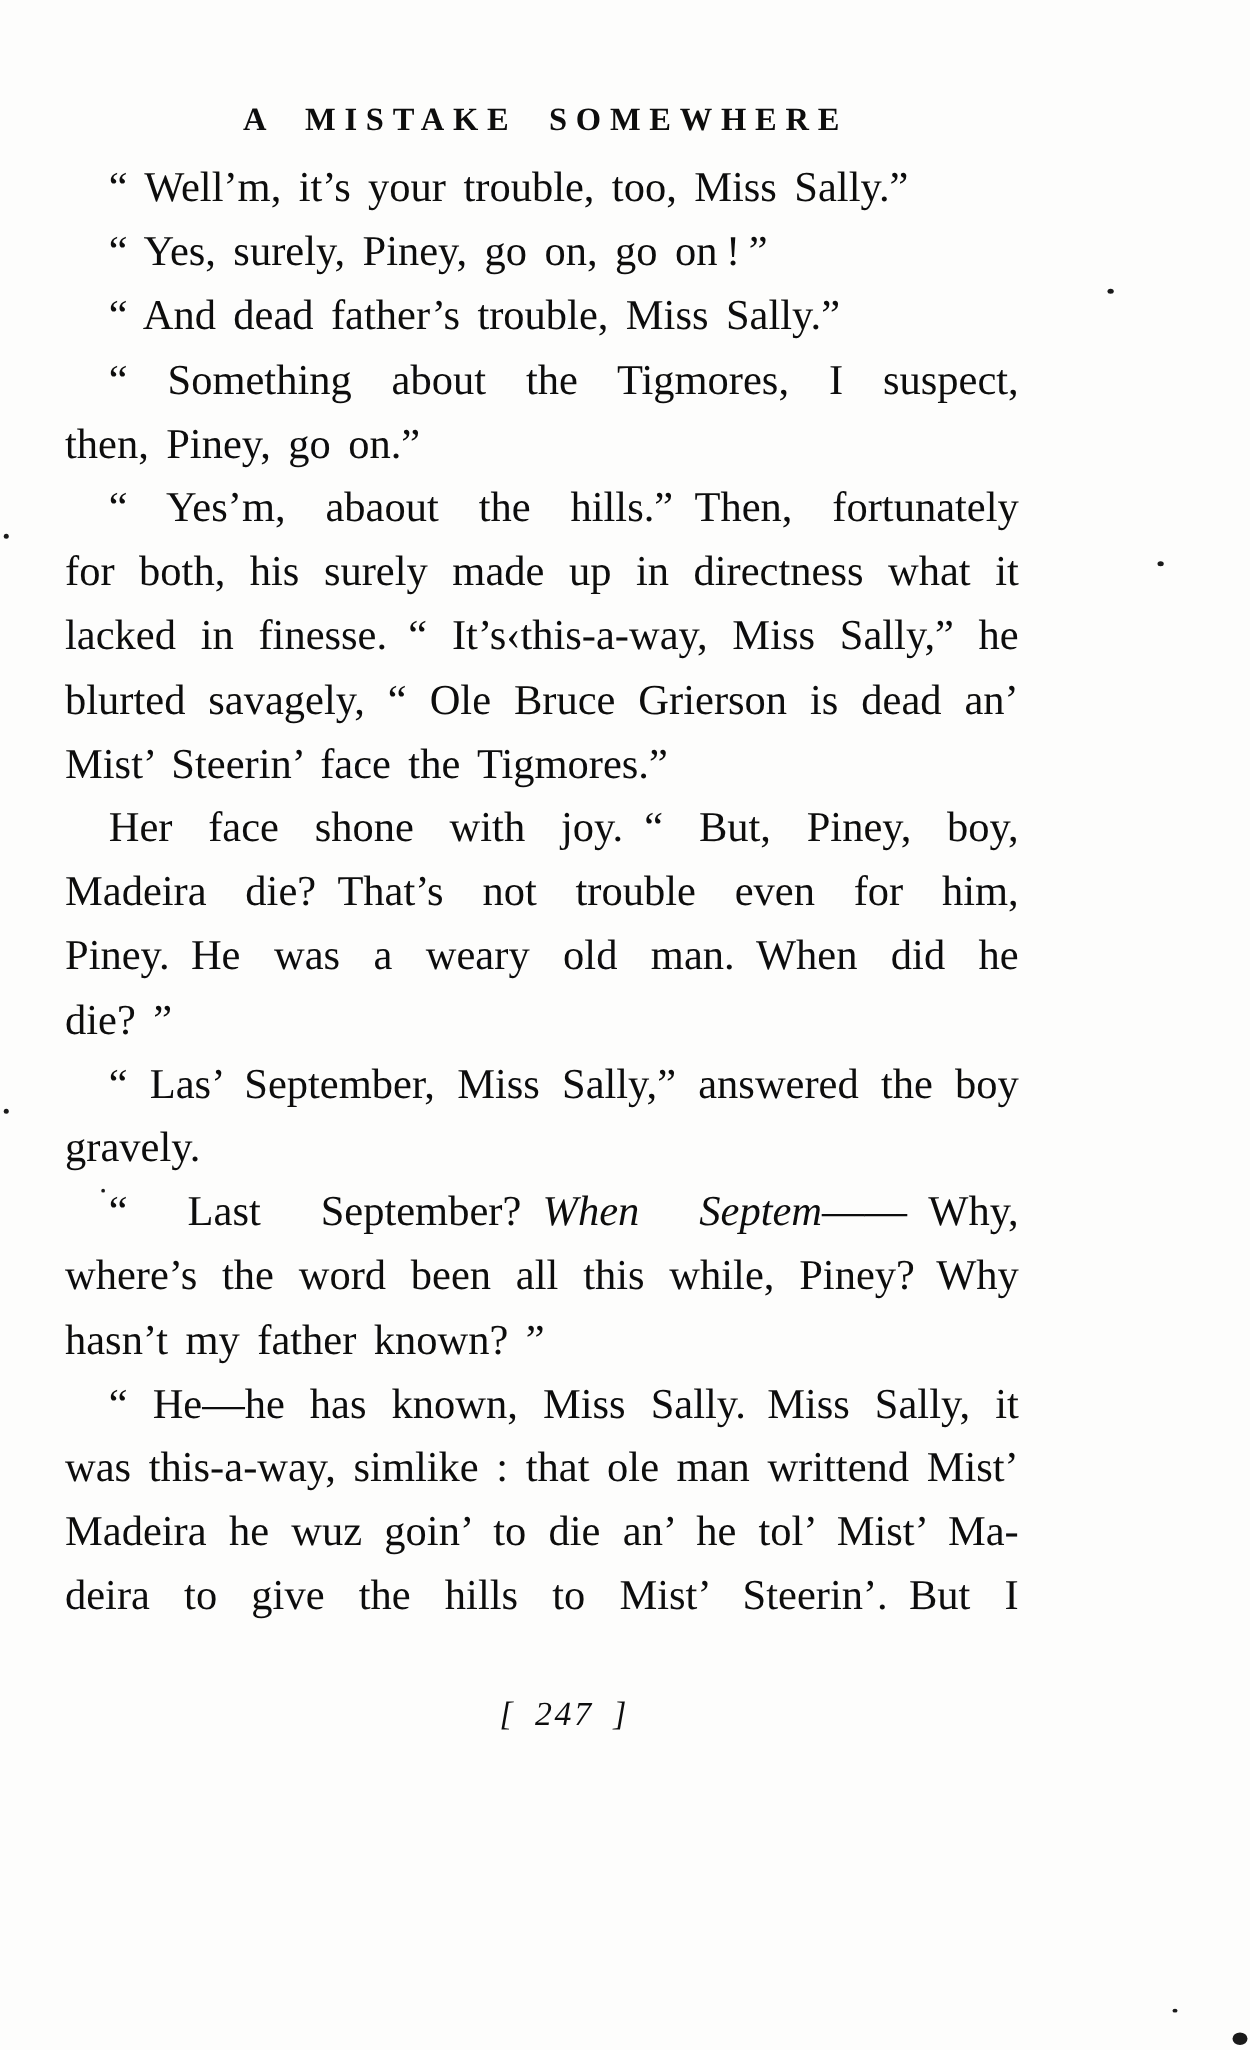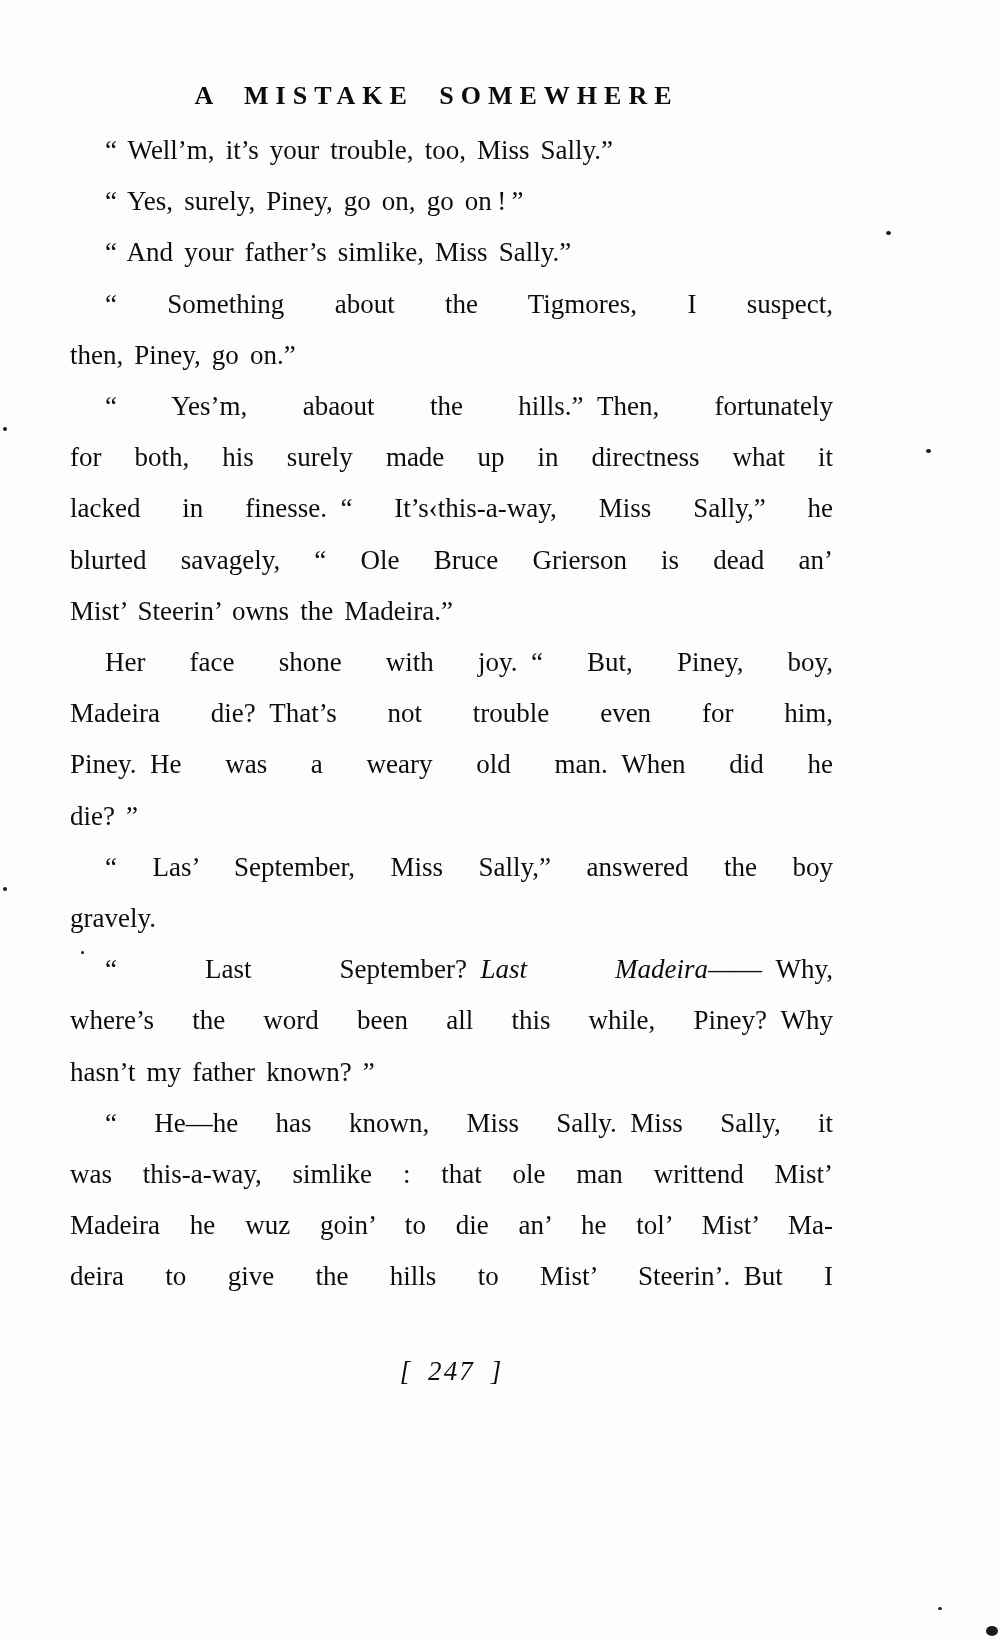--- a/index.html
+++ b/index.html
@@ -20,22 +20,22 @@
     text-align: center;
     font-size: 26px;
     font-weight: bold;
     letter-spacing: 0.27em;
     word-spacing: 0.45em;
     line-height: 28px;
     white-space: nowrap;
   }
   .text-block {
     position: absolute;
-    top: 125px; left: 70px; width: 763px;
-    font-size: 27px;
+    top: 125px; left: 52px; width: 763px;
+    font-size: 34px;
     line-height: 51.2px;
     word-spacing: 0.16em;
   }
   .line { width: 763px; white-space: normal; }
   .line.indent { text-indent: 35px; }
   .line.just { text-align: justify; text-align-last: justify; }
   .line i { font-style: italic; }
   .footer {
     position: absolute;
     top: 1356px; left: 70px; width: 763px;
@@ -53,35 +53,35 @@
 </style>
 </head>
 <body>
 
 <div class="page">
   <div class="title">A MISTAKE SOMEWHERE</div>
 
   <div class="text-block">
       <div class="line indent"><span>“ Well’m, it’s your trouble, too, Miss Sally.”</span></div>
       <div class="line indent"><span>“ Yes, surely, Piney, go on, go on ! ”</span></div>
-      <div class="line indent"><span>“ And your father’s simlike, Miss Sally.”</span></div>
+      <div class="line indent"><span>“ And dead father’s trouble, Miss Sally.”</span></div>
       <div class="line indent just"><span>“ Something about the Tigmores, I suspect,</span></div>
       <div class="line"><span>then, Piney, go on.”</span></div>
       <div class="line indent just"><span>“ Yes’m, abaout the hills.” Then, fortunately</span></div>
       <div class="line just"><span>for both, his surely made up in directness what it</span></div>
       <div class="line just"><span>lacked in finesse. “ It’s‹this-a-way, Miss Sally,” he</span></div>
       <div class="line just"><span>blurted savagely, “ Ole Bruce Grierson is dead an’</span></div>
-      <div class="line"><span>Mist’ Steerin’ owns the Madeira.”</span></div>
+      <div class="line"><span>Mist’ Steerin’ face the Tigmores.”</span></div>
       <div class="line indent just"><span>Her face shone with joy. “ But, Piney, boy,</span></div>
       <div class="line just"><span>Madeira die? That’s not trouble even for him,</span></div>
       <div class="line just"><span>Piney. He was a weary old man. When did he</span></div>
       <div class="line"><span>die? ”</span></div>
       <div class="line indent just"><span>“ Las’ September, Miss Sally,” answered the boy</span></div>
       <div class="line"><span>gravely.</span></div>
-      <div class="line indent just"><span>“ Last September? </span><i>Last Madeira</i><span>—— Why,</span></div>
+      <div class="line indent just"><span>“ Last September? </span><i>When Septem</i><span>—— Why,</span></div>
       <div class="line just"><span>where’s the word been all this while, Piney? Why</span></div>
       <div class="line"><span>hasn’t my father known? ”</span></div>
       <div class="line indent just"><span>“ He—he has known, Miss Sally. Miss Sally, it</span></div>
       <div class="line just"><span>was this-a-way, simlike : that ole man writtend Mist’</span></div>
       <div class="line just"><span>Madeira he wuz goin’ to die an’ he tol’ Mist’ Ma-</span></div>
       <div class="line just"><span>deira to give the hills to Mist’ Steerin’. But I</span></div>
     </div>
 
   <div class="footer">[ 247 ]</div>
 <div class="speck" style="left: 886px; top: 231px; width: 5px; height: 4px;"></div>

